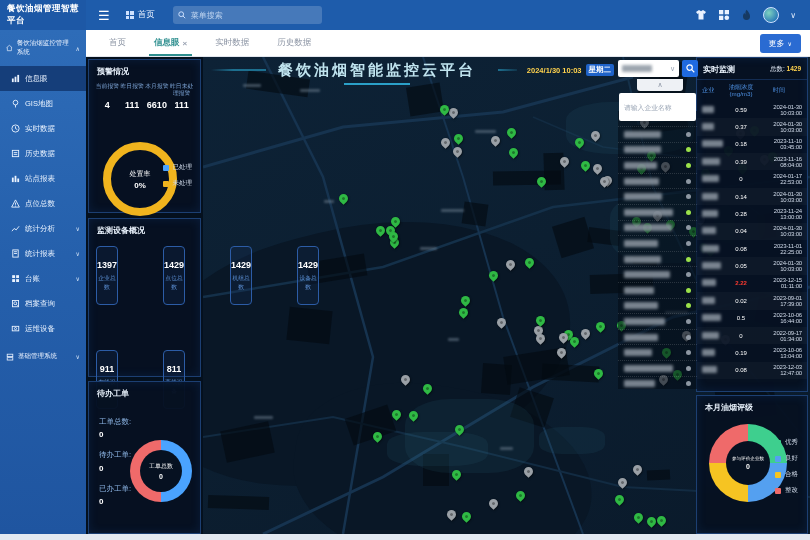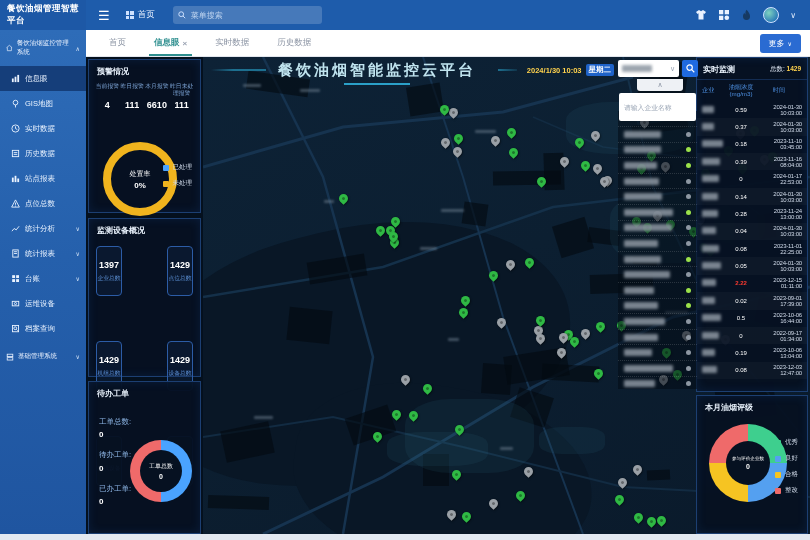--- a/index.html
+++ b/index.html
@@ -72,21 +72,21 @@
   .astat .lb{font-size:5.8px;color:#7fa7d9;line-height:1.25;height:15px;}
   .astat .vl{font-size:9px;font-weight:bold;color:#fff;margin-top:2px;}
   #alarm-donut{position:absolute;left:14px;top:82px;width:74px;height:74px;border-radius:50%;border:8px solid #f0b41e;
          box-sizing:border-box;display:flex;flex-direction:column;align-items:center;justify-content:center;}
   #alarm-donut .t1{font-size:7px;color:#fff;} #alarm-donut .t2{font-size:8px;color:#fff;font-weight:bold;margin-top:2px;}
   .legend{display:flex;flex-direction:column;gap:7px;}
   .lg-item{display:flex;align-items:center;gap:4px;font-size:6.5px;color:#cfd9e8;}
   .lg-sw{width:6px;height:6px;border-radius:1px;flex:0 0 auto;}
   #alarm-legend{position:absolute;right:8px;top:103px;}
   
-  #dev-grid{display:grid;grid-template-columns:repeat(2,1fr);grid-gap:6px 5px;padding:8px 7px;gap:45px;}
+  #dev-grid{display:grid;grid-template-columns:repeat(4,1fr);grid-gap:6px 5px;padding:8px 7px;gap:45px;}
   .dev-box{border:1px solid #2c5ca6;border-radius:4px;background:rgba(22,48,92,.25);text-align:center;padding:13px 0 12px;}
   .dev-box .vl{font-size:9px;font-weight:bold;color:#fff;}
   .dev-box .lb{font-size:5.8px;color:#5b8fd4;margin-top:4px;}
   
   .wo-row{padding:0 0 0 10px;font-size:7.5px;color:#8fb8e8;line-height:1.5;}
   .wo-row .vl{display:block;color:#fff;font-weight:bold;font-size:8px;margin:2px 0 8px;}
   #wo-list{position:absolute;left:0;top:34px;}
   #wo-donut{position:absolute;right:8px;top:58px;width:62px;height:62px;border-radius:50%;
         background:conic-gradient(#4aa3ff 0deg 180deg,#ef6a6a 180deg 360deg);}
   #wo-donut:after{content:"";position:absolute;inset:10px;border-radius:50%;background:#061121;}
@@ -270,32 +270,32 @@
           <rect x="1.3" y="1.3" width="3.2" height="3.2"></rect>
           <rect x="5.7" y="1.3" width="3.2" height="3.2"></rect>
           <rect x="1.3" y="5.7" width="3.2" height="3.2"></rect>
           <rect x="5.7" y="5.7" width="3.2" height="3.2"></rect>
         </svg>
         <span>台账</span>
         <span class="sp">∨</span>
       </div>
       <div class="side-item">
         <svg width="9" height="9" viewBox="0 0 10 10" fill="currentColor" stroke-width="1">
-          <rect x="1.4" y="2.6" width="7.2" height="5" fill="none" stroke="currentColor"></rect>
-          <circle cx="5" cy="5.1" r="1.2" fill="none" stroke="currentColor"></circle>
-        </svg>
-        <span>运维设备</span>
-      </div>
-      <div class="side-item">
-        <svg width="9" height="9" viewBox="0 0 10 10" fill="currentColor" stroke-width="1">
           <rect x="1.6" y="1.6" width="6.8" height="7" fill="none" stroke="currentColor"></rect>
           <circle cx="4.7" cy="4.7" r="1.6" fill="none" stroke="currentColor"></circle>
           <line x1="5.9" y1="5.9" x2="7.4" y2="7.4" stroke="currentColor"></line>
         </svg>
         <span>档案查询</span>
+      </div>
+      <div class="side-item">
+        <svg width="9" height="9" viewBox="0 0 10 10" fill="currentColor" stroke-width="1">
+          <rect x="1.4" y="2.6" width="7.2" height="5" fill="none" stroke="currentColor"></rect>
+          <circle cx="5" cy="5.1" r="1.2" fill="none" stroke="currentColor"></circle>
+        </svg>
+        <span>运维设备</span>
       </div>
     </div>
   <div class="side-section" style="margin-top:2px;">
     <svg width="8" height="8" viewBox="0 0 10 10">
       <rect x="1.5" y="1.5" width="7" height="3" fill="none" stroke="#eaf2ff" stroke-width="1"></rect>
       <rect x="1.5" y="5.8" width="7" height="3" fill="none" stroke="#eaf2ff" stroke-width="1"></rect>
     </svg>
     <span>基础管理系统</span>
       <span class="sp">∨</span>
   </div>

